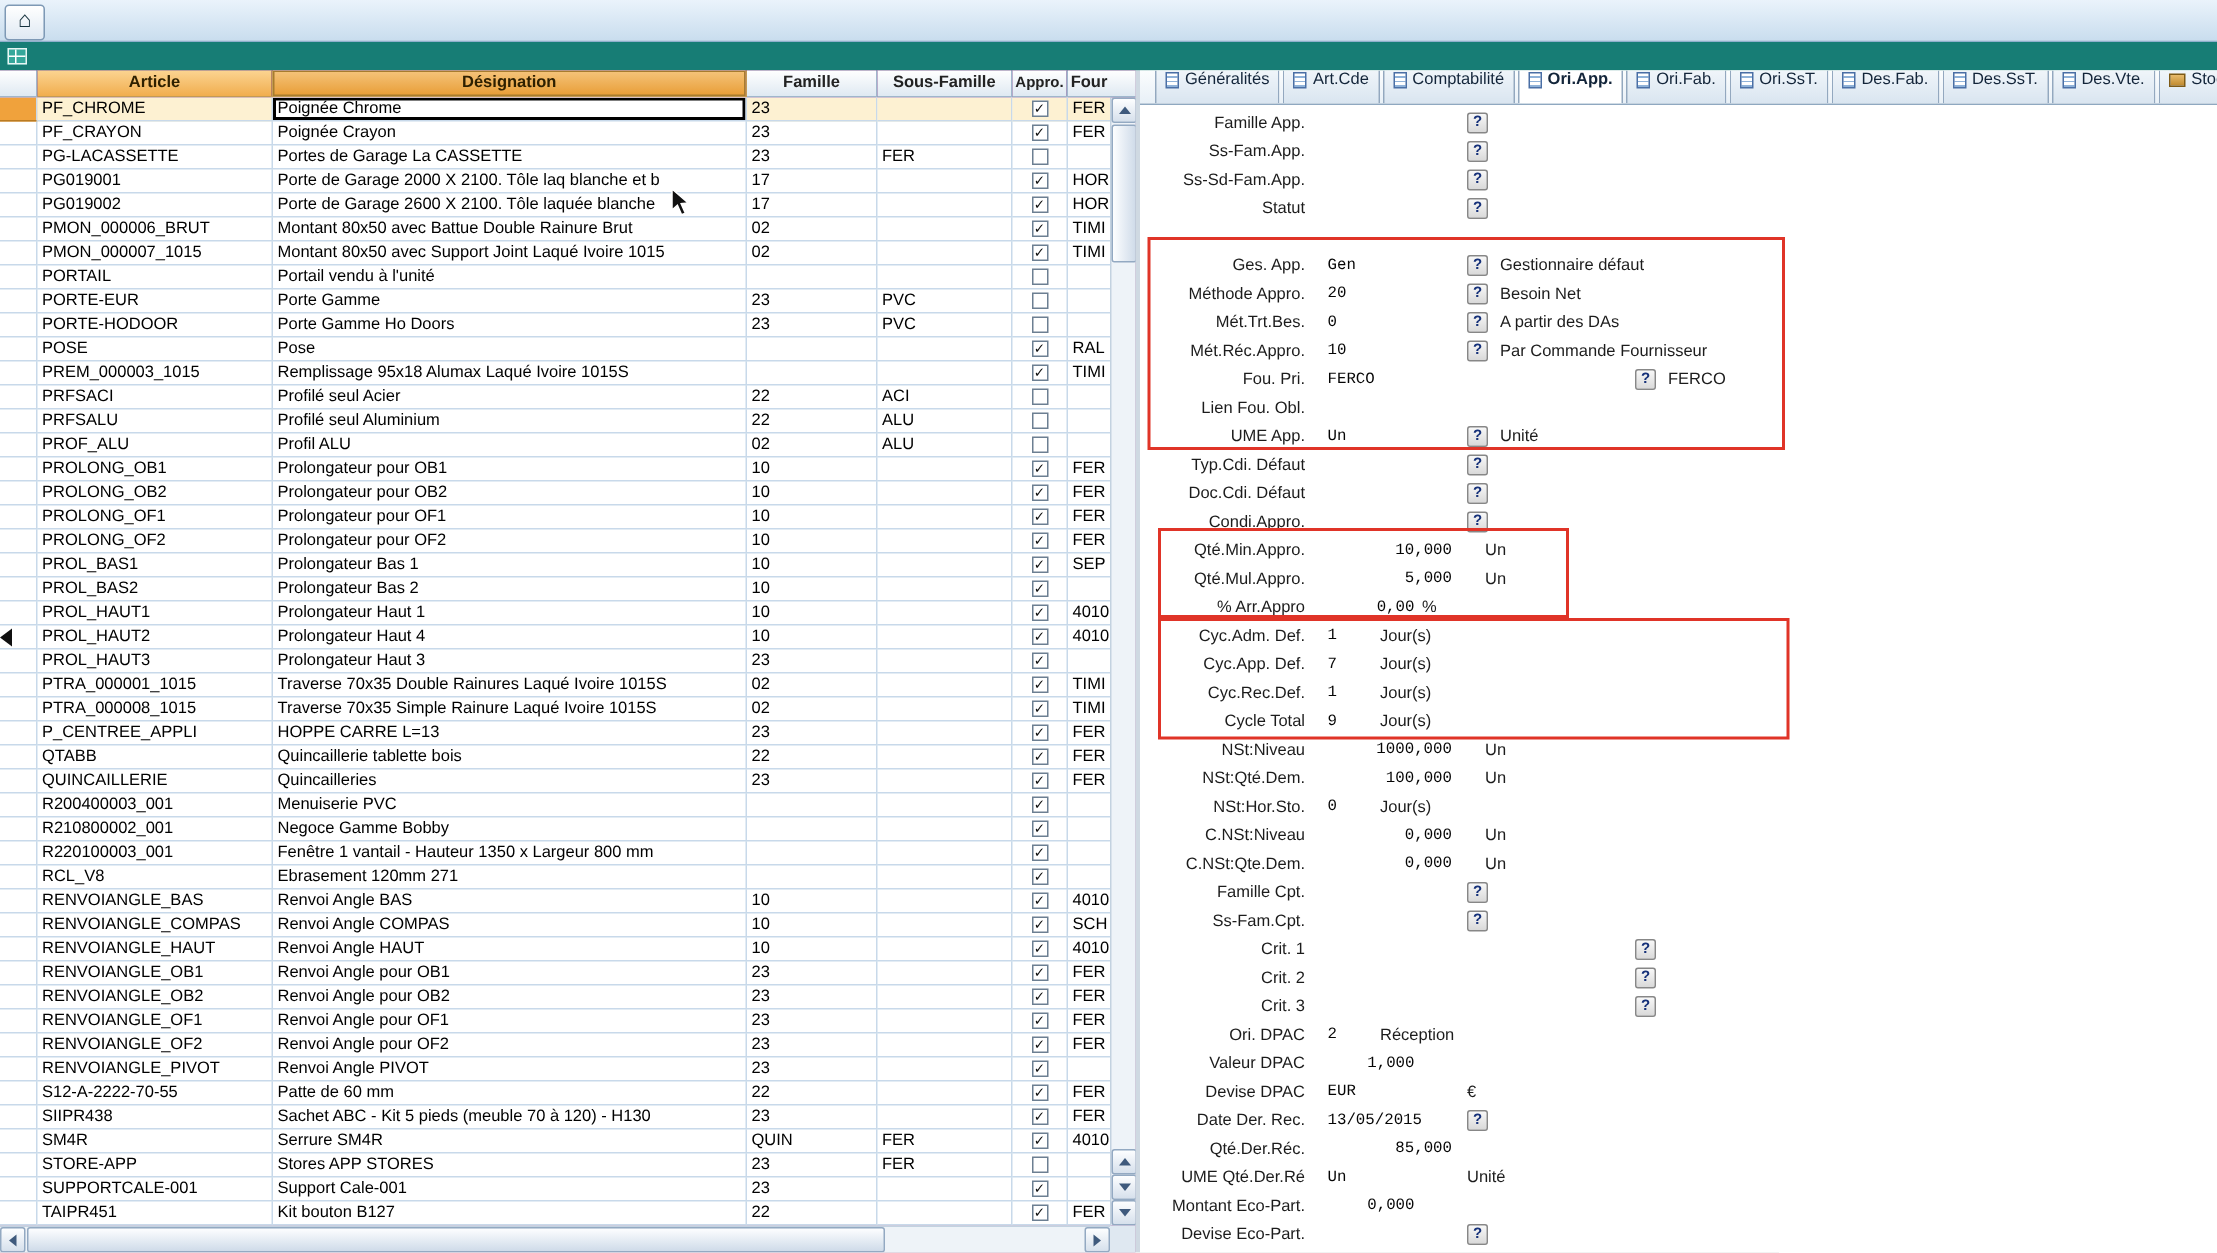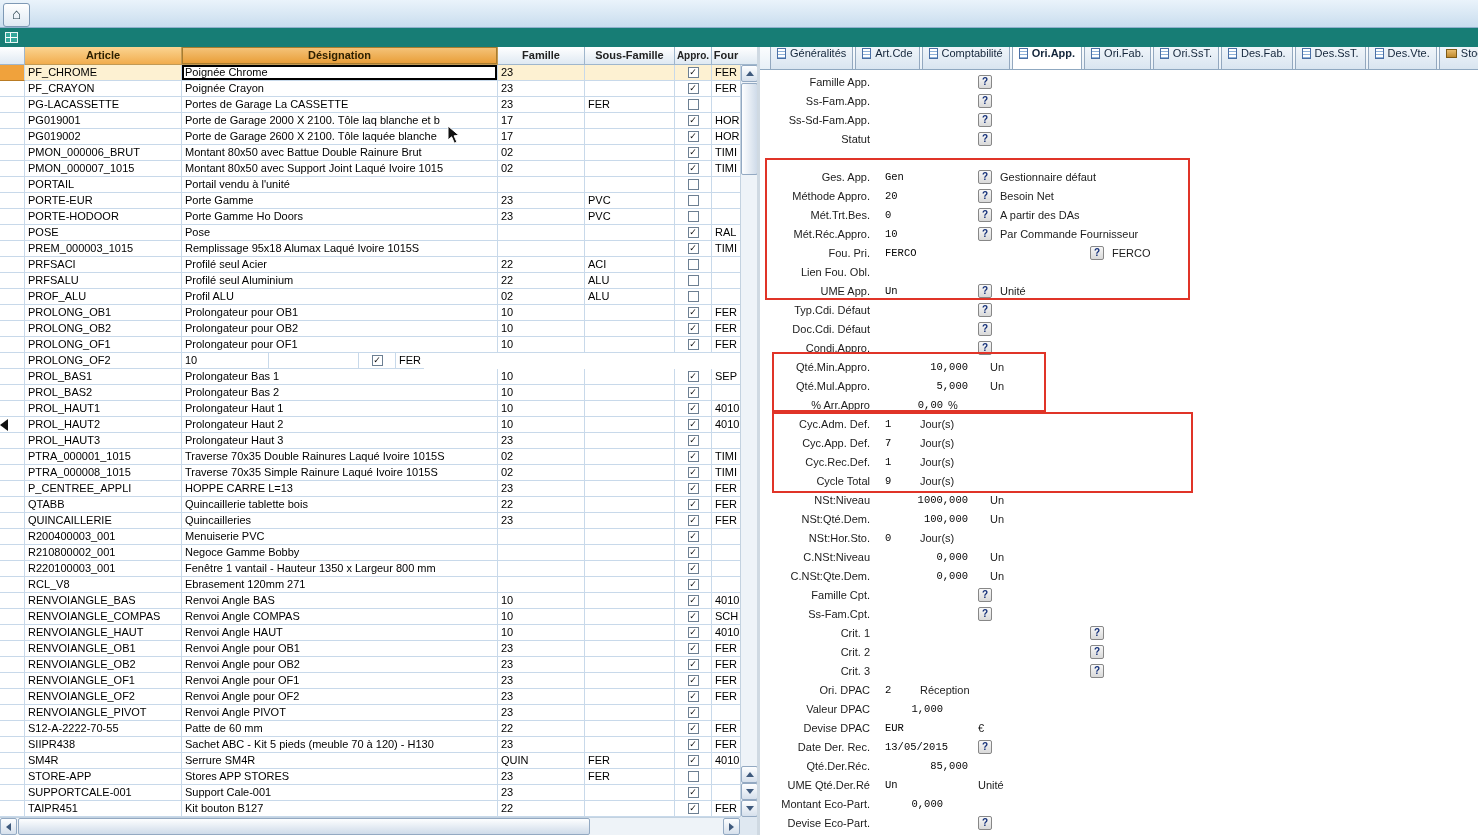--- a/index.html
+++ b/index.html
@@ -338,20 +338,21 @@
             <div class="cell c3">10</div>
             <div class="cell c4"></div>
             <div class="cell c5">
               <span class="cb on">✓</span>
             </div>
             <div class="cell c6">FER</div>
           </div>
           <div class="trow">
             <div class="cell c0 selcell"></div>
             <div class="cell c1">PROLONG_OF2</div>
+            <div class="cell c2">Prolongateur pour OF2</div>
             <div class="cell c3">10</div>
             <div class="cell c4"></div>
             <div class="cell c5">
               <span class="cb on">✓</span>
             </div>
             <div class="cell c6">FER</div>
           </div>
           <div class="trow">
             <div class="cell c0 selcell"></div>
             <div class="cell c1">PROL_BAS1</div>
@@ -381,21 +382,21 @@
             <div class="cell c3">10</div>
             <div class="cell c4"></div>
             <div class="cell c5">
               <span class="cb on">✓</span>
             </div>
             <div class="cell c6">4010</div>
           </div>
           <div class="trow">
             <div class="cell c0 selcell"></div>
             <div class="cell c1">PROL_HAUT2</div>
-            <div class="cell c2">Prolongateur Haut 2</div>
+            <div class="cell c2">Prolongateur Haut 4</div>
             <div class="cell c3">10</div>
             <div class="cell c4"></div>
             <div class="cell c5">
               <span class="cb on">✓</span>
             </div>
             <div class="cell c6">4010</div>
           </div>
           <div class="trow">
             <div class="cell c0 selcell"></div>
             <div class="cell c1">PROL_HAUT3</div>

